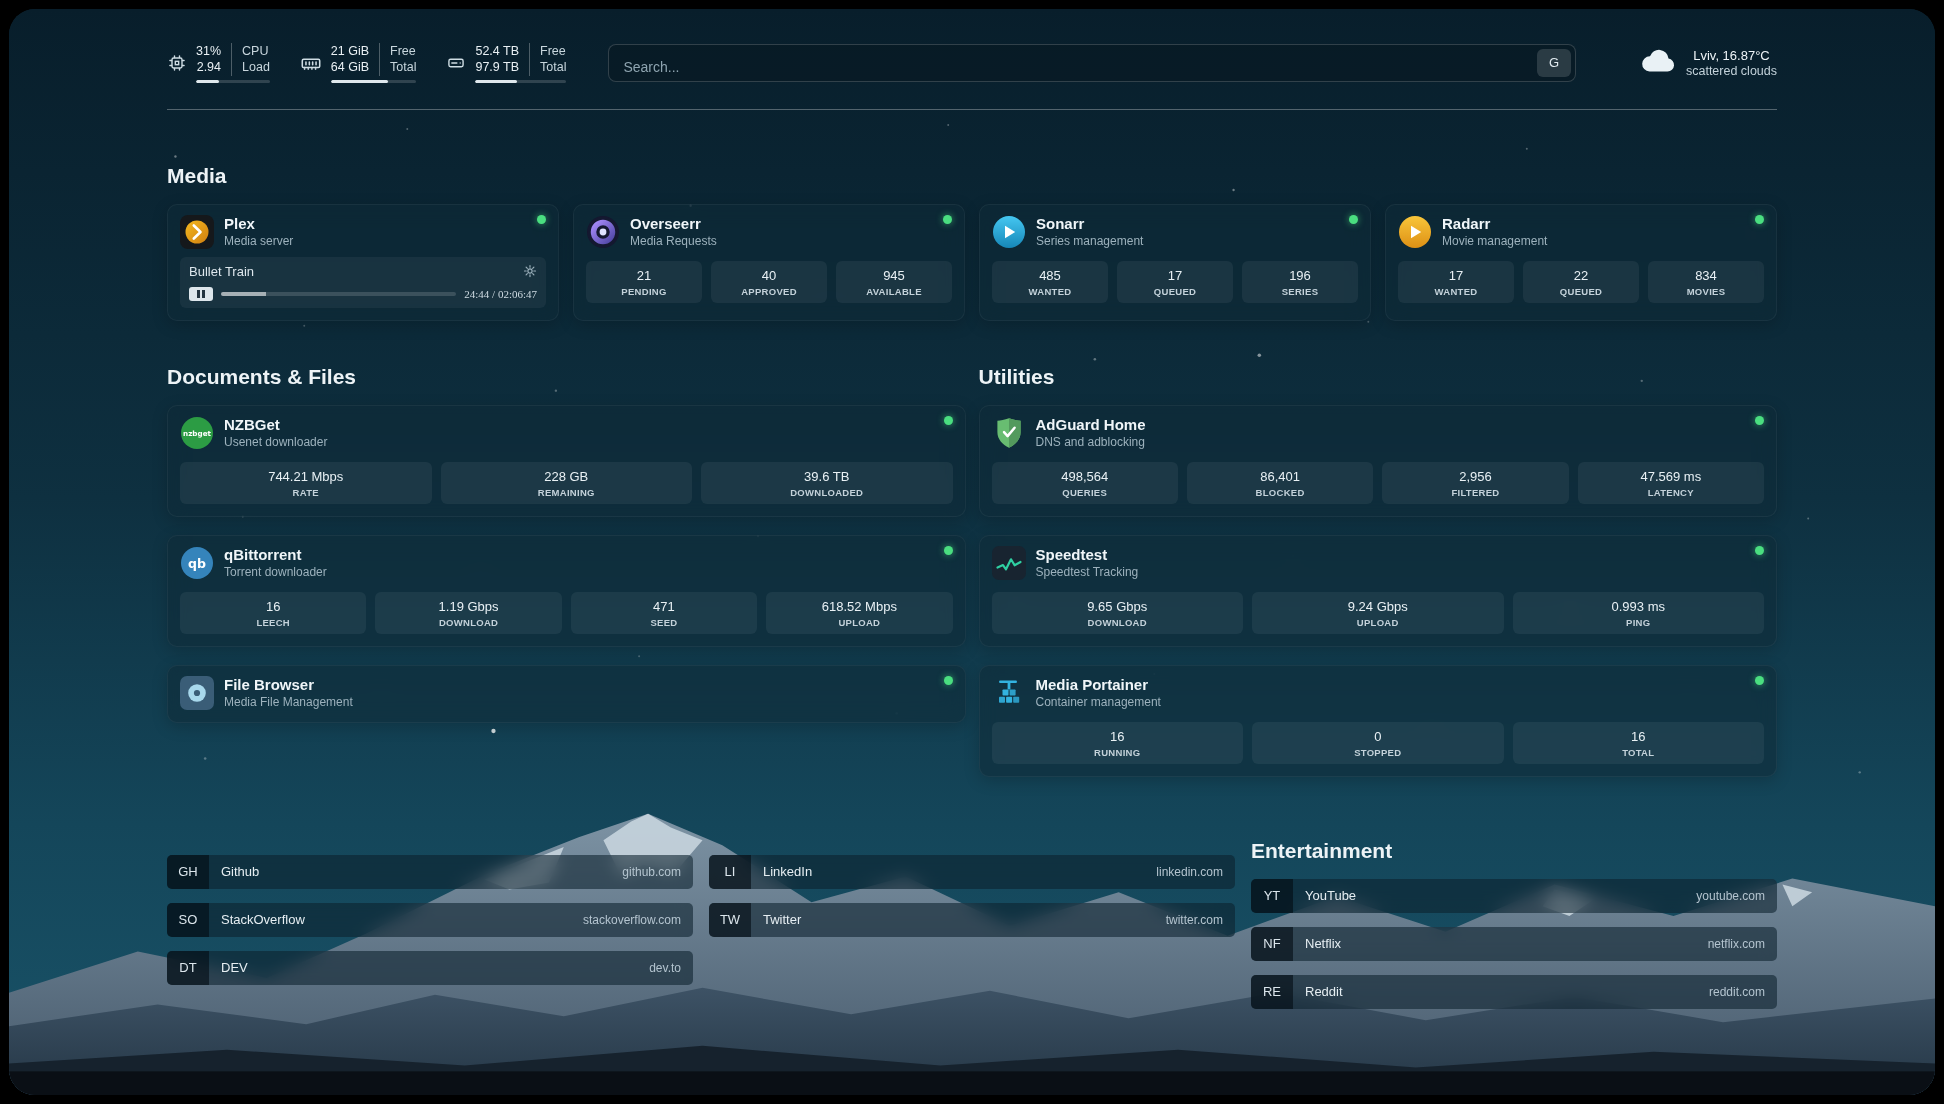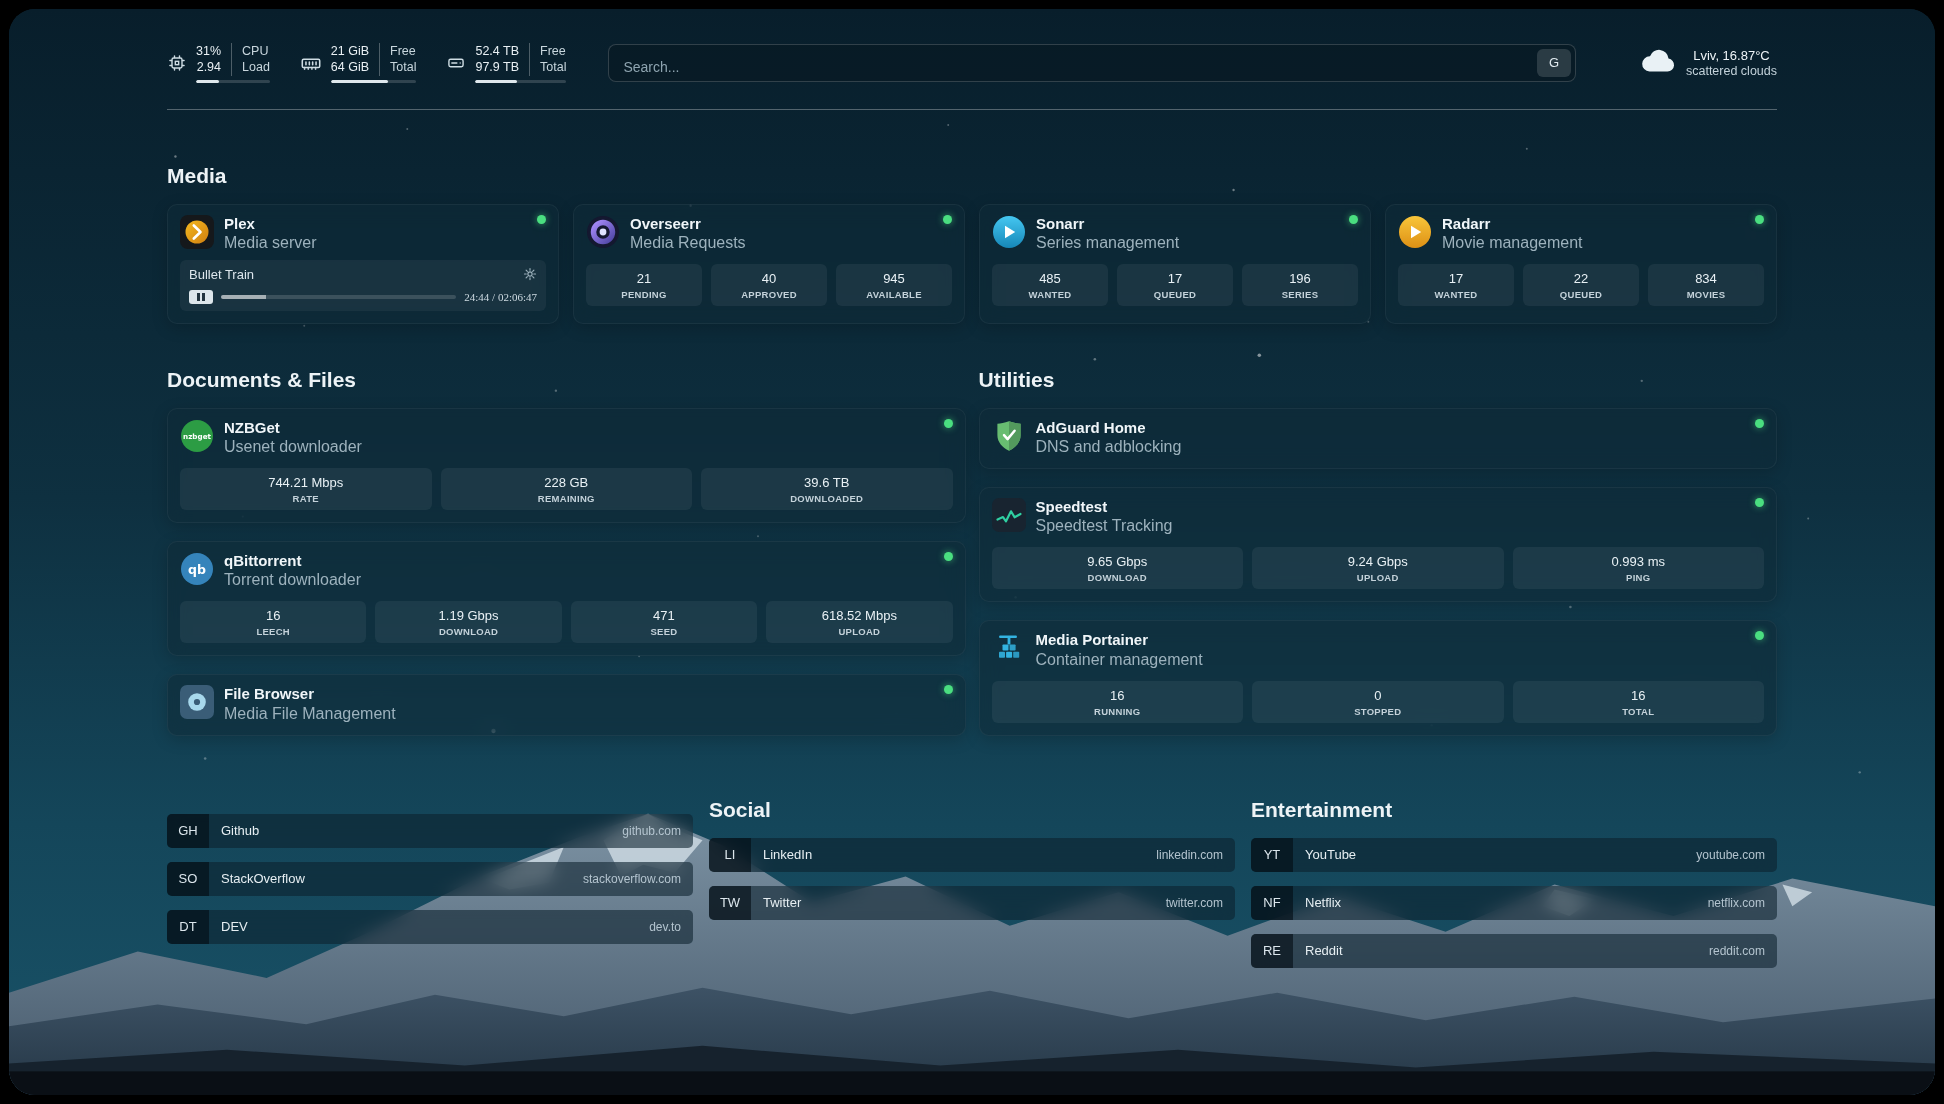--- a/index.html
+++ b/index.html
@@ -59,21 +59,21 @@
     background: rgba(15,42,55,0.55);
     border: 1px solid rgba(255,255,255,0.05);
     border-radius: 10px; padding: 10px 12px 12px;
     backdrop-filter: blur(10px);
     box-shadow: 0 4px 16px rgba(0,0,0,0.18);
   }
   .card-head { display: flex; align-items: flex-start; gap: 10px; }
   .svc-icon { width: 34px; height: 34px; flex: 0 0 auto; display: flex; }
   .svc-icon svg { width: 34px; height: 34px; }
   .svc-name { font-size: 15px; font-weight: 600; color: #f0f6f9; line-height: 1.15; }
-  .svc-desc { font-size: 16px; color: #9db2bd; margin-top: 2px; }
+  .svc-desc { font-size: 12px; color: #9db2bd; margin-top: 2px; }
   .dot { width: 9px; height: 9px; border-radius: 50%; background: #4ade80; margin-left: auto; box-shadow: 0 0 7px rgba(74,222,128,0.65); }
 
   .stats { display: flex; gap: 9px; margin-top: 12px; }
   .stat { flex: 1; background: rgba(255,255,255,0.06); border-radius: 6px; text-align: center; padding: 7px 3px 6px; }
   .stat-v { font-size: 13px; color: #e9f1f5; white-space: nowrap; }
   .stat-l { font-size: 9.5px; font-weight: 700; color: #c4d2da; margin-top: 3px; letter-spacing: 0.03em; }
 
   .player { margin-top: 8px; background: rgba(255,255,255,0.05); border-radius: 6px; padding: 7px 9px; }
   .player-top { display: flex; align-items: center; }
   .player-title { font-size: 13px; color: #dde7ed; }
@@ -513,20 +513,38 @@
                   <path d="M17 2.2c4.6 1.7 8.4 2.2 11.6 2.5v11.5c0 6.9-5 12.4-11.6 15.5z" fill="#539a5d"></path>
                   <path d="M12 16.2l3.6 3.9 7-8.3" stroke="#fff" stroke-width="2.5" fill="none" stroke-linecap="round" stroke-linejoin="round"></path>
                 </svg>
             </span>
             <div class="svc-text">
               <div class="svc-name">AdGuard Home</div>
               <div class="svc-desc">DNS and adblocking</div>
             </div>
             <span class="dot"></span>
           </div>
+          <div class="stats">
+            <div class="stat">
+              <div class="stat-v">498,564</div>
+              <div class="stat-l">QUERIES</div>
+            </div>
+            <div class="stat">
+              <div class="stat-v">86,401</div>
+              <div class="stat-l">BLOCKED</div>
+            </div>
+            <div class="stat">
+              <div class="stat-v">2,956</div>
+              <div class="stat-l">FILTERED</div>
+            </div>
+            <div class="stat">
+              <div class="stat-v">47.569 ms</div>
+              <div class="stat-l">LATENCY</div>
+            </div>
+          </div>
         </div>
 
         <div class="card">
           <div class="card-head">
             <span class="svc-icon">
               <svg viewBox="0 0 34 34">
                   <rect width="34" height="34" rx="7" fill="#182430"></rect>
                   <path d="M5.5 21.5l5.5-2.4 3 4.2 5-10 3.6 6 5.9-3.3" stroke="#2fd0a2" stroke-width="2.2" fill="none" stroke-linecap="round" stroke-linejoin="round"></path>
                 </svg>
             </span>
@@ -608,21 +626,20 @@
           </div>
           <div class="bm-row">
             <span class="bm-abbr">DT</span>
             <span class="bm-name">DEV</span>
             <span class="bm-url">dev.to</span>
           </div>
         </div>
       </div>
 
       <div class="bm-col">
-        <h2 class="sec-title">Social</h2>
         <div class="bm-rows">
           <div class="bm-row">
             <span class="bm-abbr">LI</span>
             <span class="bm-name">LinkedIn</span>
             <span class="bm-url">linkedin.com</span>
           </div>
           <div class="bm-row">
             <span class="bm-abbr">TW</span>
             <span class="bm-name">Twitter</span>
             <span class="bm-url">twitter.com</span>

